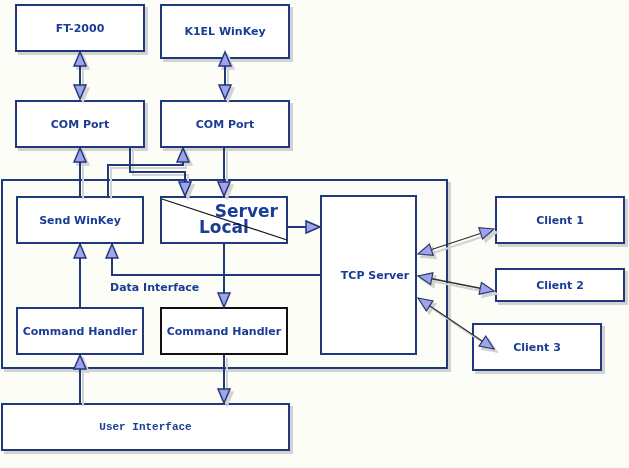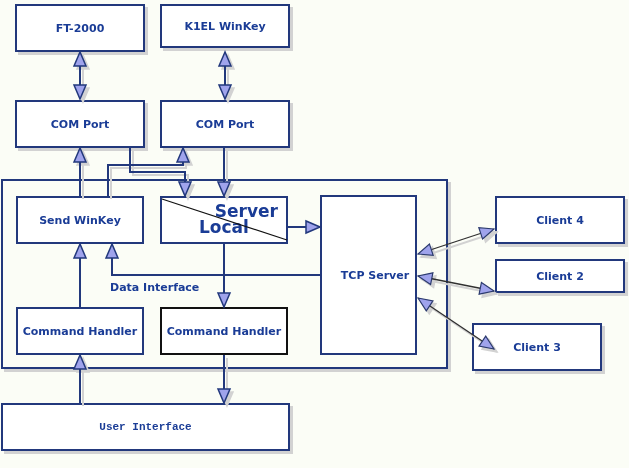--- a/index.html
+++ b/index.html
@@ -43,21 +43,21 @@
 </head>
 <body>
 
 <div class="stage">
 
   <div class="box shadowed container-box" style="left:1px;top:179px;width:447px;height:190px;"></div>
 
   <div class="box shadowed" style="left:15px;top:4px;width:130px;height:48px;">
     <span>FT-2000</span>
   </div>
-  <div class="box shadowed" style="left:160px;top:4px;width:130px;height:44px;align-items:center;">
+  <div class="box shadowed" style="left:160px;top:4px;width:130px;height:55px;align-items:center;">
     <span>K1EL WinKey</span>
   </div>
 
   <div class="box shadowed" style="left:15px;top:100px;width:130px;height:48px;">
     <span>COM Port</span>
   </div>
   <div class="box shadowed" style="left:160px;top:100px;width:130px;height:48px;">
     <span>COM Port</span>
   </div>
 
@@ -79,23 +79,23 @@
   </div>
   <div class="box black-border" style="left:160px;top:307px;width:128px;height:48px;">
     <span>Command Handler</span>
   </div>
 
   <div class="box shadowed" style="left:1px;top:403px;width:289px;height:48px;font-family:Liberation Mono, monospace;">
     <span>User Interface</span>
   </div>
 
   <div class="box shadowed" style="left:495px;top:196px;width:130px;height:48px;">
-    <span>Client 4</span>
-  </div>
-  <div class="box shadowed" style="left:495px;top:259px;width:130px;height:34px;">
+    <span>Client 1</span>
+  </div>
+  <div class="box shadowed" style="left:495px;top:268px;width:130px;height:34px;">
     <span>Client 2</span>
   </div>
   <div class="box shadowed" style="left:472px;top:323px;width:130px;height:48px;">
     <span>Client 3</span>
   </div>
 
   <div class="float-label" style="left:110px;top:281px;">Data Interface</div>
 
   <svg class="wires" width="629" height="468" viewBox="0 0 629 468">
 

